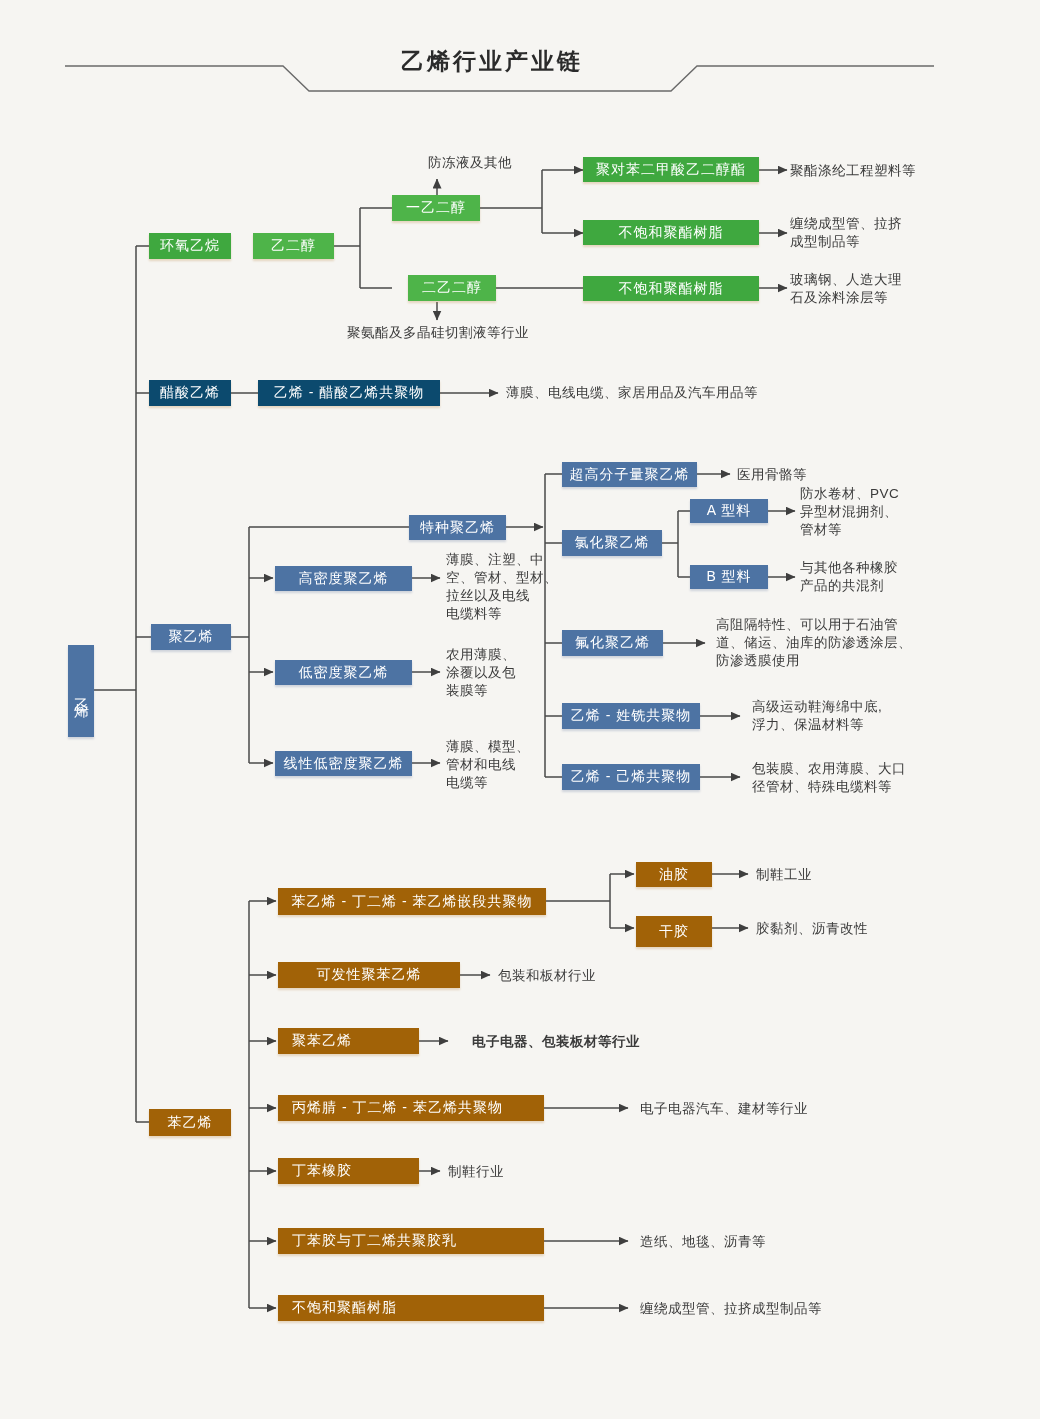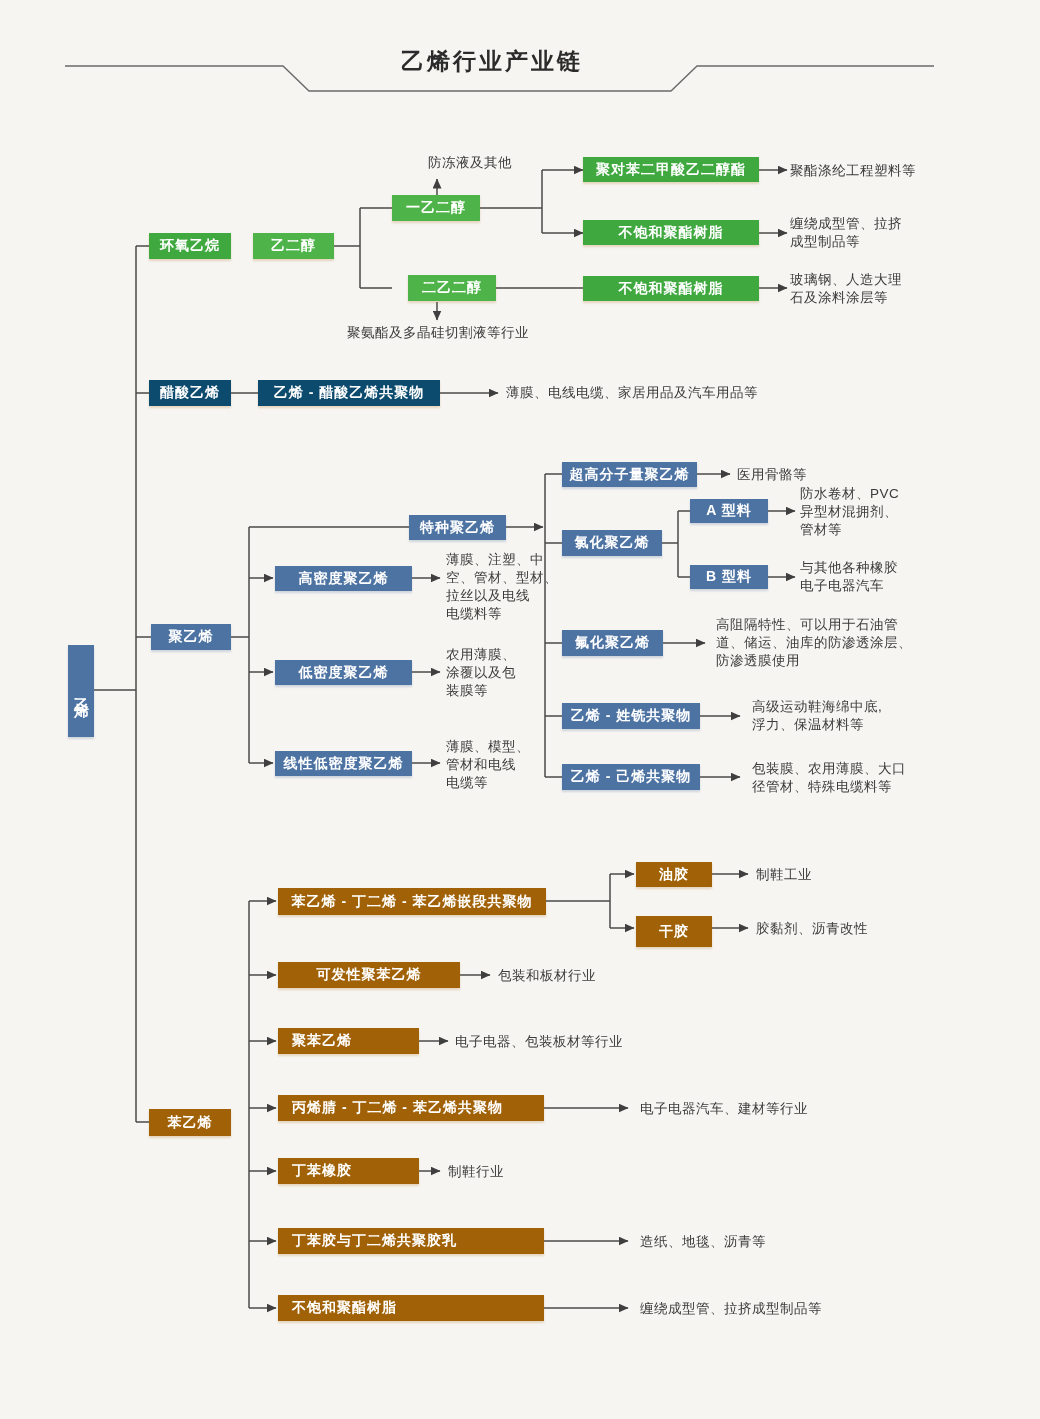--- a/index.html
+++ b/index.html
@@ -2,21 +2,21 @@
 <html><head>
 <meta charset="utf-8">
 <style>
   html,body{margin:0;padding:0;background:#f6f5f2;}
   #stage{
     position:relative;width:1040px;height:1419px;background:#f6f5f2;
     font-family:"Liberation Sans","DejaVu Sans",sans-serif;overflow:hidden;
   }
   #wires{position:absolute;left:0;top:0;z-index:1;}
   .box{
-    position:absolute;z-index:2;color:#ffffff;font-size:14px;font-weight:700;
+    position:absolute;z-index:2;color:#ffffff;font-size:14px;font-weight:400;
     display:flex;align-items:center;justify-content:center;letter-spacing:1px;
     white-space:nowrap;box-shadow:0 2px 2px rgba(180,120,40,0.25);text-align:right;
   }
   .box.left{justify-content:flex-start;padding-left:14px;}
   .green{background:#3fa83f;}
   .green-light{background:#4eb449;}
   .blue{background:#4d73a3;box-shadow:0 2px 2px rgba(90,110,150,0.25);}
   .orange{background:#0c4a6e;}
   .red{background:#a16207;}
   .vert{writing-mode:vertical-rl;text-orientation:upright;letter-spacing:5px;font-size:15px;}
@@ -140,42 +140,42 @@
 电缆等</div>
   <div class="box blue" style="left:562px;top:462px;width:135px;height:25px;">超高分子量聚乙烯</div>
   <div class="lbl nowrap" style="left:737px;top:466px;">医用骨骼等</div>
   <div class="box blue" style="left:562px;top:530px;width:100px;height:26px;">氯化聚乙烯</div>
   <div class="box blue" style="left:690px;top:499px;width:78px;height:24px;">A 型料</div>
   <div class="lbl" style="left:800px;top:485px;">防水卷材、PVC
 异型材混拥剂、
 管材等</div>
   <div class="box blue" style="left:690px;top:565px;width:78px;height:24px;">B 型料</div>
   <div class="lbl" style="left:800px;top:559px;">与其他各种橡胶
-电子电器汽车</div>
+产品的共混剂</div>
   <div class="box blue" style="left:562px;top:630px;width:101px;height:26px;">氟化聚乙烯</div>
   <div class="lbl" style="left:716px;top:616px;">高阻隔特性、可以用于石油管
 道、储运、油库的防渗透涂层、
 防渗透膜使用</div>
   <div class="box blue" style="left:562px;top:703px;width:138px;height:26px;">乙烯 - 姓铣共聚物</div>
   <div class="lbl" style="left:752px;top:698px;">高级运动鞋海绵中底,
 浮力、保温材料等</div>
   <div class="box blue" style="left:562px;top:764px;width:138px;height:26px;">乙烯 - 己烯共聚物</div>
   <div class="lbl" style="left:752px;top:760px;">包装膜、农用薄膜、大口
 径管材、特殊电缆料等</div>
 
   <div class="box red" style="left:149px;top:1109px;width:82px;height:27px;">苯乙烯</div>
   <div class="box red" style="left:278px;top:888px;width:268px;height:27px;">苯乙烯 - 丁二烯 - 苯乙烯嵌段共聚物</div>
   <div class="box red" style="left:636px;top:862px;width:76px;height:25px;">油胶</div>
   <div class="lbl nowrap" style="left:756px;top:866px;">制鞋工业</div>
   <div class="box red" style="left:636px;top:916px;width:76px;height:31px;">干胶</div>
   <div class="lbl nowrap" style="left:756px;top:920px;">胶黏剂、沥青改性</div>
   <div class="box red" style="left:278px;top:962px;width:182px;height:26px;">可发性聚苯乙烯</div>
   <div class="lbl nowrap" style="left:498px;top:967px;">包装和板材行业</div>
   <div class="box red left" style="left:278px;top:1028px;width:127px;height:26px;">聚苯乙烯</div>
-  <div class="lbl nowrap" style="left:455px;top:1033px;">电子电器、包装板材等行业</div>
+  <div class="lbl nowrap" style="left:472px;top:1033px;font-weight:bold;">电子电器、包装板材等行业</div>
   <div class="box red left" style="left:278px;top:1095px;width:252px;height:26px;">丙烯腈 - 丁二烯 - 苯乙烯共聚物</div>
   <div class="lbl nowrap" style="left:640px;top:1100px;">电子电器汽车、建材等行业</div>
   <div class="box red left" style="left:278px;top:1158px;width:127px;height:26px;">丁苯橡胶</div>
   <div class="lbl nowrap" style="left:448px;top:1163px;">制鞋行业</div>
   <div class="box red left" style="left:278px;top:1228px;width:252px;height:26px;">丁苯胶与丁二烯共聚胶乳</div>
   <div class="lbl nowrap" style="left:640px;top:1233px;">造纸、地毯、沥青等</div>
   <div class="box red left" style="left:278px;top:1295px;width:252px;height:26px;">不饱和聚酯树脂</div>
   <div class="lbl nowrap" style="left:640px;top:1300px;">缠绕成型管、拉挤成型制品等</div>
 
 </div>

